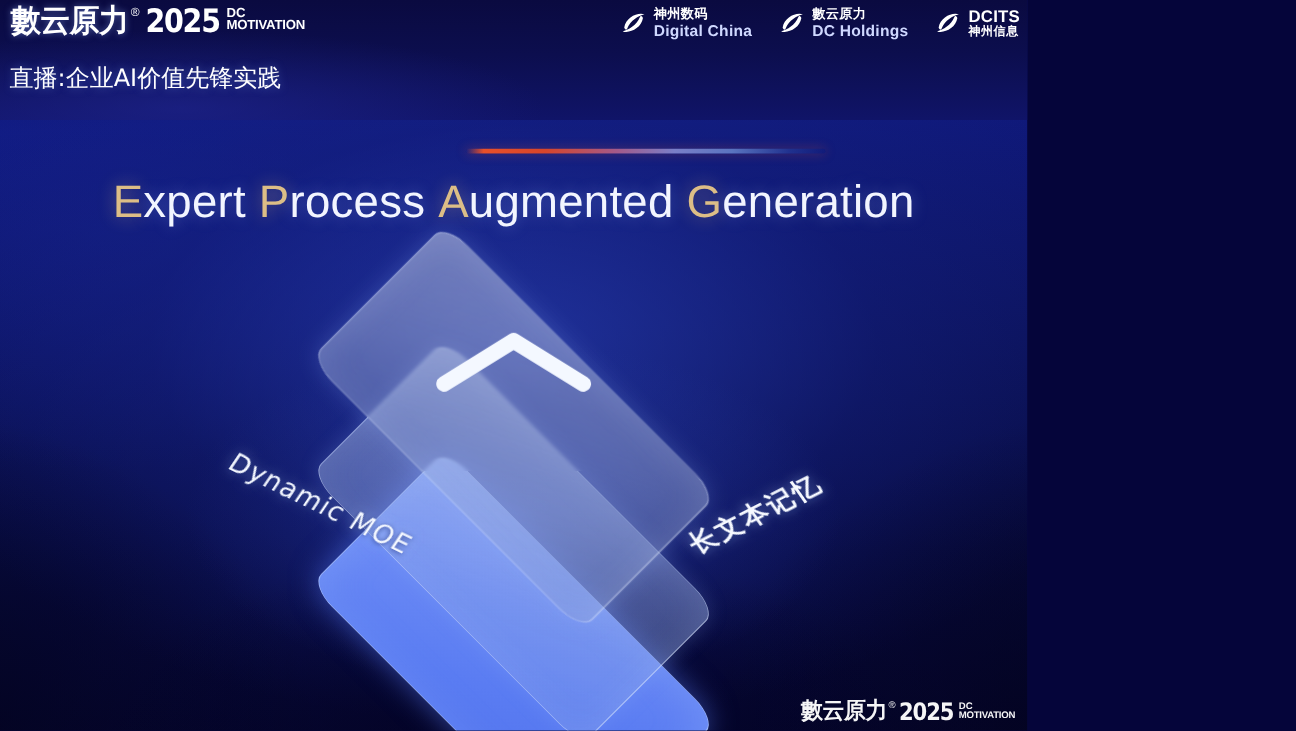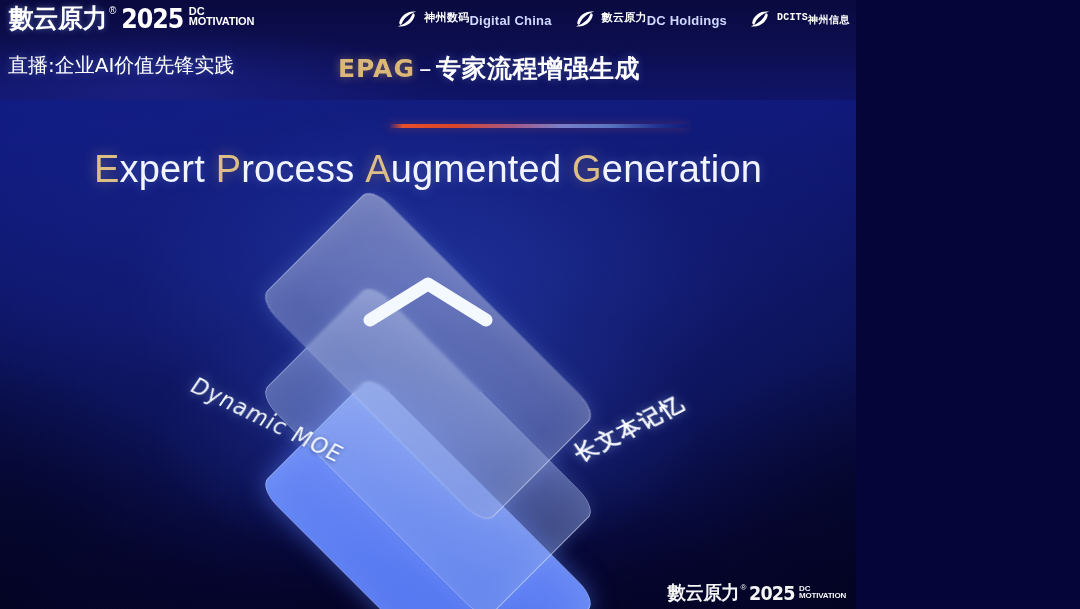--- a/index.html
+++ b/index.html
@@ -90,24 +90,24 @@
   .title-dash{ color:#ffffff; margin:0 4px; font-weight:500;}
   .title-cn{ color:#ffffff; text-shadow:0 0 8px rgba(140,170,255,0.35);}
 
   
   .partners{
     position:absolute; right:6px; top:6px; z-index:8;
     display:flex; align-items:center; gap:20px;
   }
   .partner{ display:flex; align-items:center; gap:4px; }
   .partner-mark{ width:26px; height:26px; flex:0 0 26px; }
-  .partner-txt{ display:flex; flex-direction:row; line-height:1; }
+  .partner-txt{ display:flex; flex-direction:column; line-height:1; }
   .p-cn{ font-family:"DejaVu Sans", sans-serif; font-size:11px; font-weight:700; color:#fff; letter-spacing:0.3px;}
   .p-en{ font-family:"Liberation Sans", sans-serif; font-size:13px; font-weight:700; color:#cfd8ff; margin-top:2px; letter-spacing:0.2px;}
-  .p-en-big{ font-family:Liberation Mono, monospace; font-size:10px; font-weight:700; color:#ffffff; letter-spacing:0.2px;}
+  .p-en-big{ font-family:Liberation Sans, sans-serif; font-size:14px; font-weight:700; color:#ffffff; letter-spacing:0.2px;}
   .p-cn-small{ font-family:"DejaVu Sans", sans-serif; font-size:10px; font-weight:700; color:#fff; margin-top:2px; letter-spacing:0.5px;}
 
   
   .divider{
     position:absolute; left:388px; top:124px; width:300px; height:4px;
     border-radius:2px; z-index:5;
     background:linear-gradient(90deg,
       rgba(255,90,50,0.0) 0%,
       #e8502a 5%,
       #d8452a 22%,
@@ -273,23 +273,20 @@
     <span class="brand-reg">®</span>
     <span class="brand-year">2025</span>
     <span class="brand-dc">
       <span class="brand-dc-top">DC</span>
       <span class="brand-dc-bot">MOTIVATION</span>
     </span>
   </div>
 
   <div class="live-tag">直播:企业AI价值先锋实践</div>
 
-  <div class="slide-title">
-    <span class="title-epag">EPAG</span><span class="title-dash">–</span><span class="title-cn">专家流程增强生成</span>
-  </div>
 
   <div class="partners">
 
     <div class="partner">
       <svg class="partner-mark" viewBox="0 0 40 40">
         <path d="M8 26 C10 13, 25 6, 34 9 C26 11, 16 17, 12 27 C11 30, 9 29, 8 26 Z" fill="#ffffff"></path>
         <path d="M32 14 C30 27, 15 34, 6 31 C14 29, 24 23, 28 13 C29 10, 31 11, 32 14 Z" fill="#ffffff"></path>
       </svg>
       <span class="partner-txt">
         <span class="p-cn">神州数码</span>

